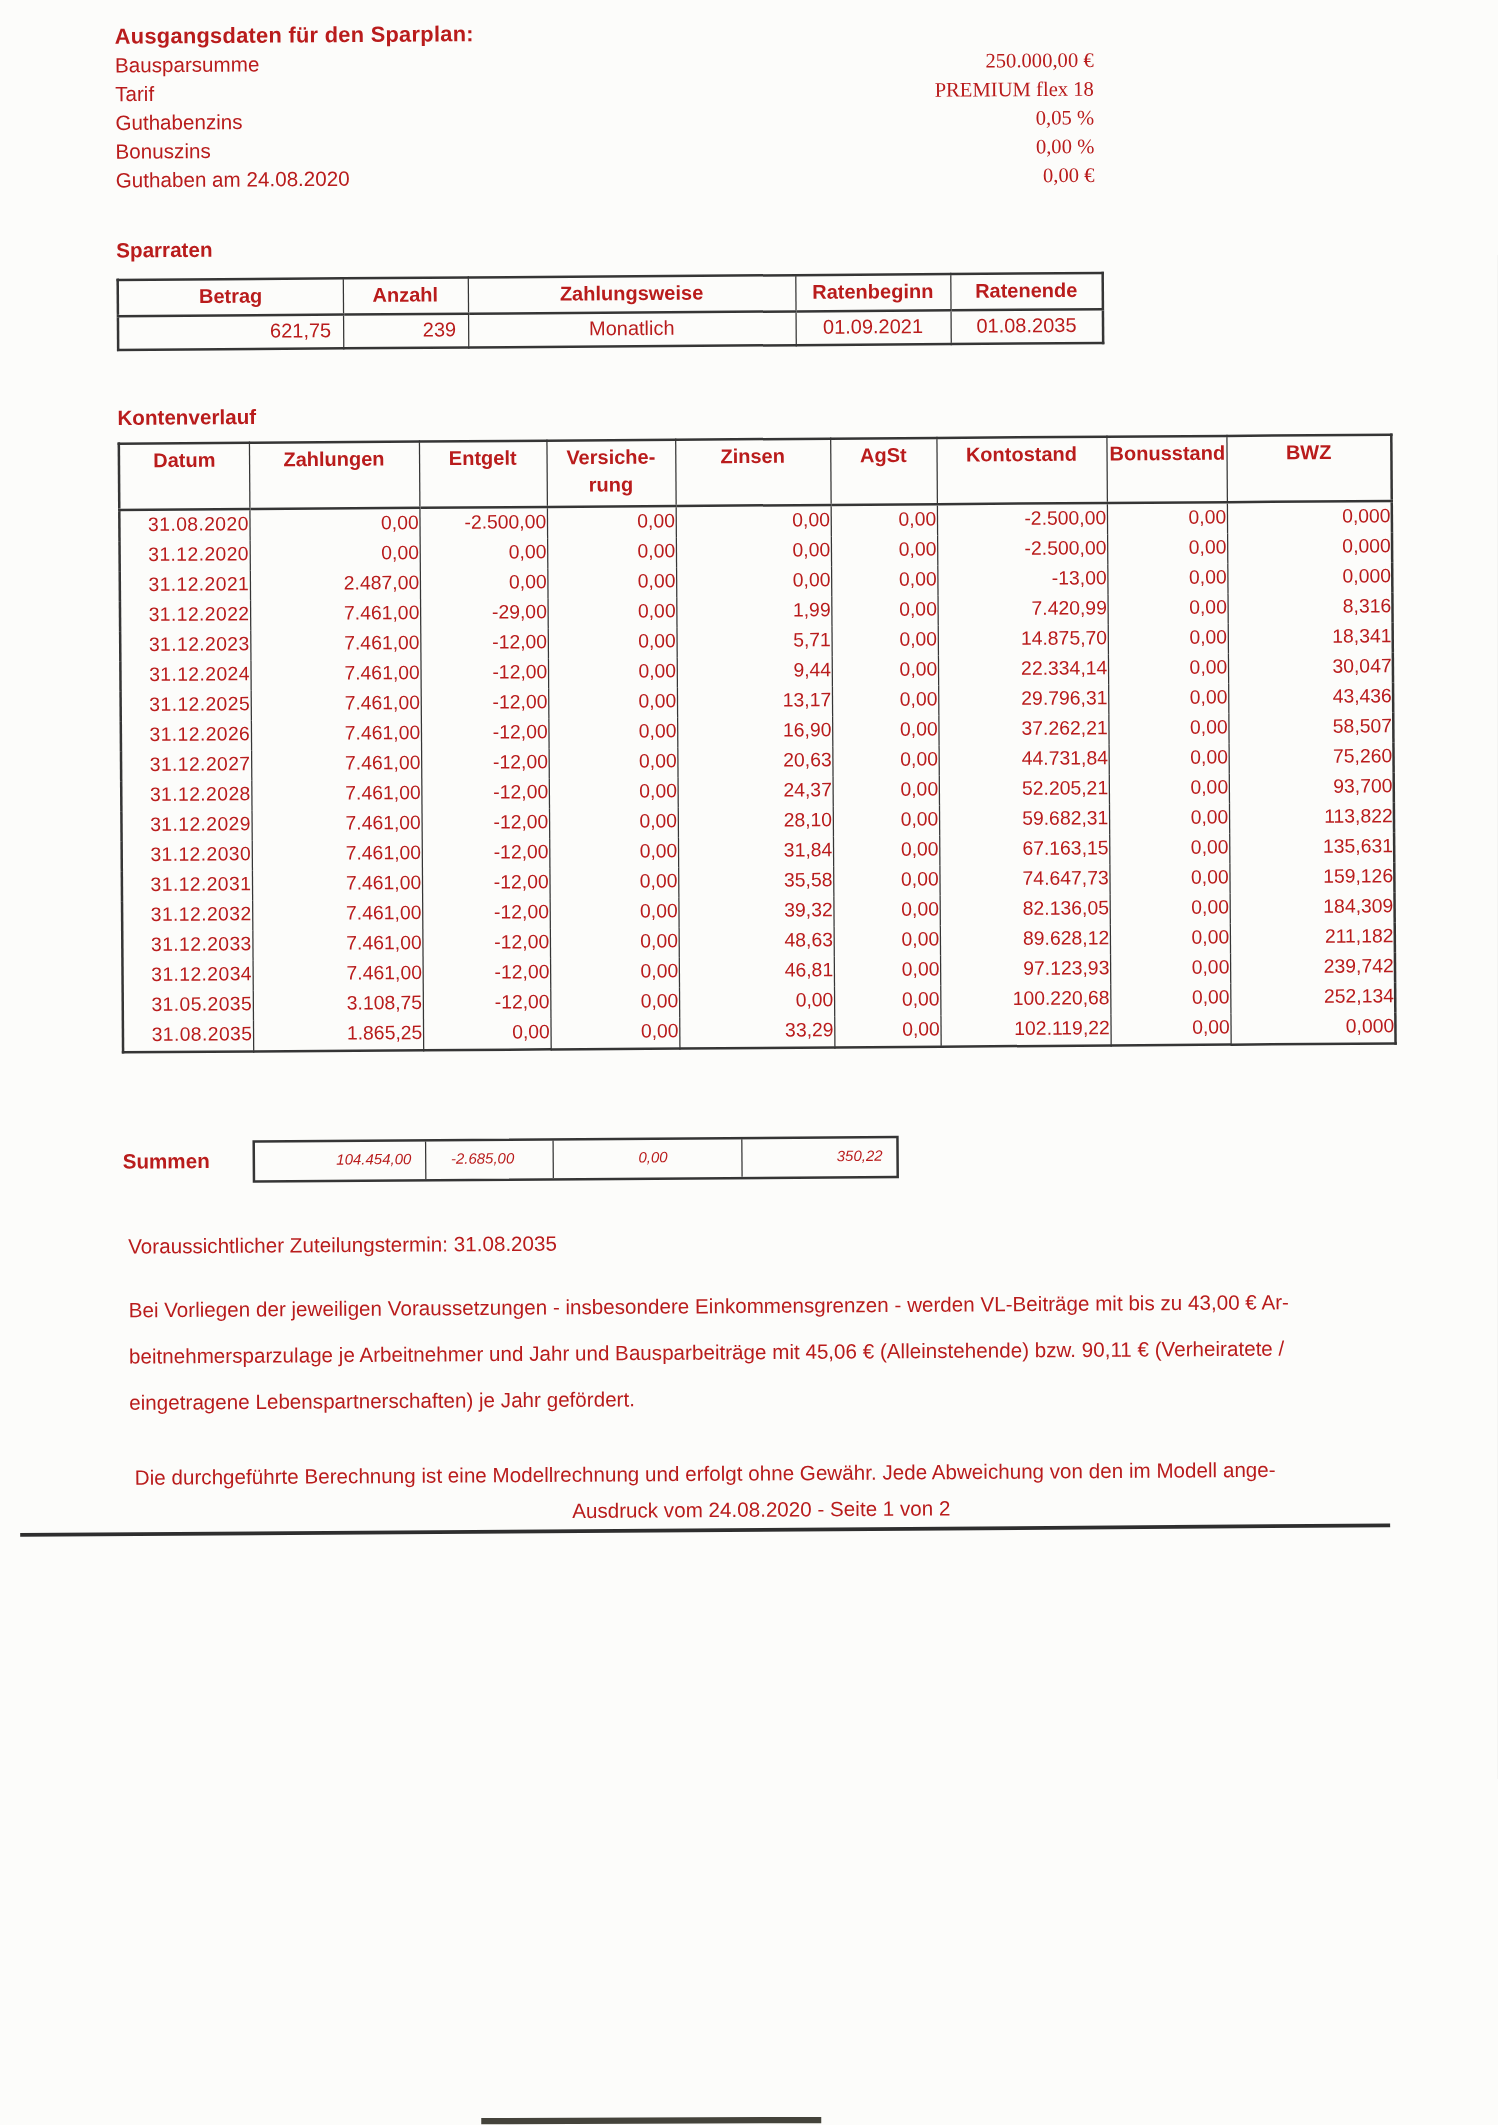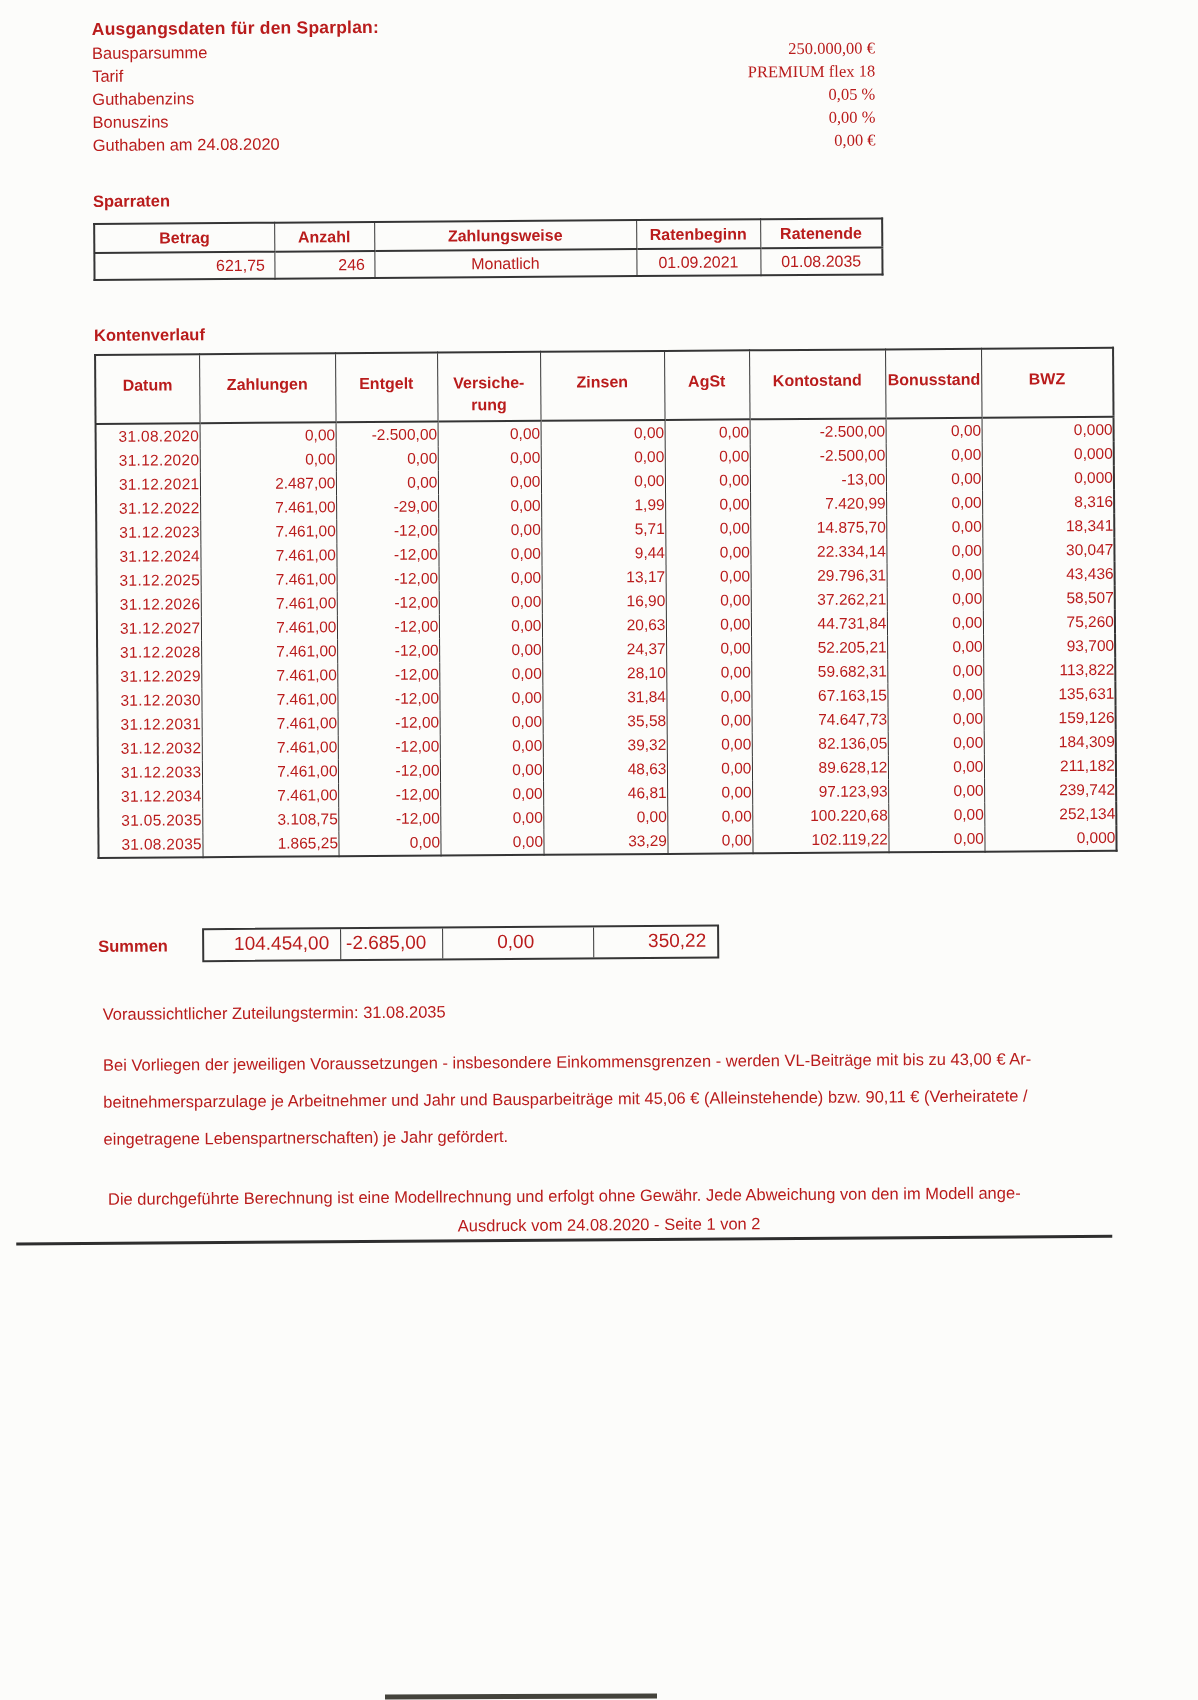--- a/index.html
+++ b/index.html
@@ -33,33 +33,33 @@
   }
   .sparraten-table td{border-left:1.5px solid #353535;font-size:16px;height:25px;padding:0 4px;}
   .sparraten-table th:first-child,.sparraten-table td:first-child{border-left:none;}
   td.s-c0,td.s-c1{text-align:right;padding-right:9px;}
   td.s-c2,td.s-c3,td.s-c4{text-align:center;}
 
   .kv-table{margin-top:9px;width:1018px;border:2px solid #353535;}
   .kv-table thead th{
     border-left:1.5px solid #353535;border-bottom:2px solid #353535;
     font-size:16px;font-weight:bold;text-align:center;vertical-align:top;
-    height:48px;padding:19px 2px 0 2px;white-space:pre-line;line-height:22px;
+    height:48px;padding:3px 2px 0 2px;white-space:pre-line;line-height:22px;
   }
   .kv-table tbody td{border-left:1.5px solid #353535;font-size:15.5px;height:24px;padding:0;}
   .kv-table th:first-child,.kv-table td:first-child{border-left:none;}
   td.cell-date{text-align:right;padding-left:10px;letter-spacing:.3px;}
   td.cell-num{text-align:right;padding-right:11px;}
 
   .summen{display:flex;align-items:center;margin-top:70px;}
   .summen-label{width:104px;font-weight:bold;font-size:16.5px;}
   .summen-box{display:flex;border:2px solid #353535;height:30px;}
   .summen-cell{
     border-left:1.5px solid #353535;box-sizing:border-box;
-    font-size:19px;line-height:28px;text-align:right;padding-right:11px;
+    font-size:12px;line-height:28px;text-align:right;padding-right:11px;font-style:italic;
   }
   .summen-cell:first-child{border-left:none;}
   .summen-cell:nth-child(1){width:136px;}
   .summen-cell:nth-child(2){width:102px;text-align:center;}
   .summen-cell:nth-child(3){width:103px;}
   .summen-cell:nth-child(4){width:124px;margin-left:48px;}
 
   p{margin:0;}
   .zuteilung{margin-top:40px;font-size:16.5px;line-height:22px;padding-left:4px;}
   .vl-note{margin-top:22px;padding-left:4px;}
@@ -114,21 +114,21 @@
             <th>Betrag</th>
             <th>Anzahl</th>
             <th>Zahlungsweise</th>
             <th>Ratenbeginn</th>
             <th>Ratenende</th>
           </tr>
         </thead>
       <tbody>
           <tr>
             <td class="s-c0">621,75</td>
-            <td class="s-c1">246</td>
+            <td class="s-c1">239</td>
             <td class="s-c2">Monatlich</td>
             <td class="s-c3">01.09.2021</td>
             <td class="s-c4">01.08.2035</td>
           </tr>
         </tbody>
     </table>
 
     <h2 class="section-title kontenverlauf-title">Kontenverlauf</h2>
     <table class="tbl kv-table">
       <colgroup>

